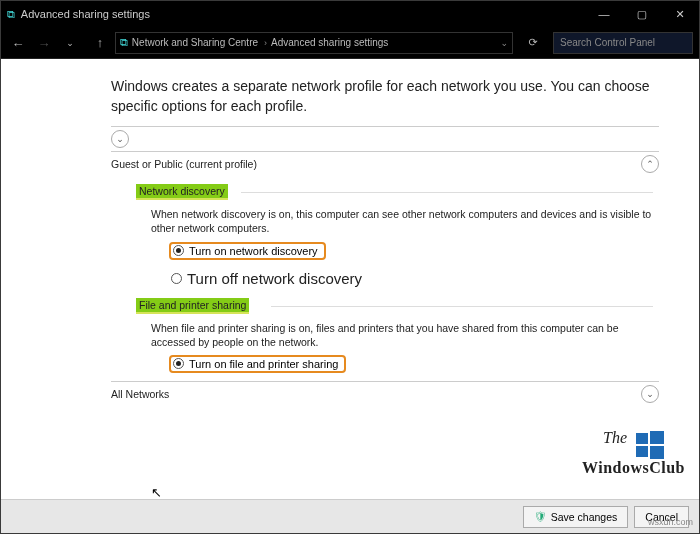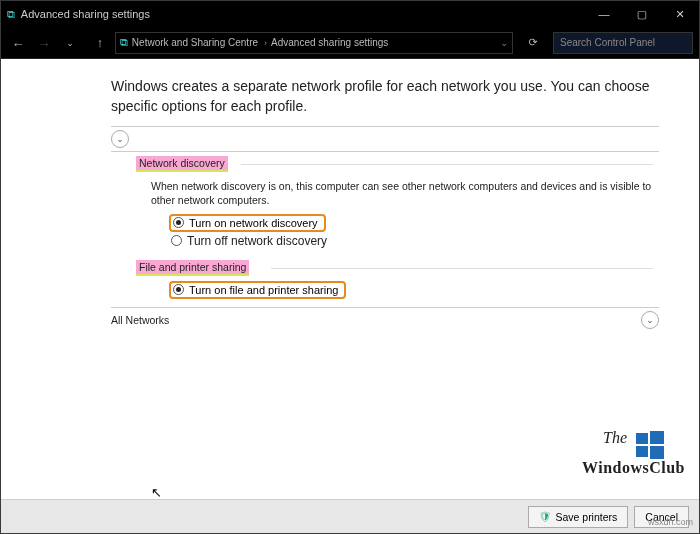--- a/index.html
+++ b/index.html
@@ -51,27 +51,27 @@
     display:flex; align-items:center; height:24px; font-size:10.5px; color:#222;
   }
   .section-head .label { flex:1; }
   .section-head .caret {
     width:18px; height:18px; border:1px solid #aaa; border-radius:50%;
     display:flex; align-items:center; justify-content:center; font-size:9px; color:#555;
   }
   .section.open .section-head { margin-bottom: 4px; }
   .subgroup-title {
     display:inline-block; font-size:10.5px; color:#222; margin:4px 0 4px 25px;
-    background: #f9a8d4; padding:1px 3px; border-bottom:2px solid #d6e45a;
+    background: #84cc16; padding:1px 3px; border-bottom:2px solid #d6e45a;
   }
   .subgroup-line { border-top:1px solid #ddd; margin-left:130px; margin-right:6px; position:relative; top:-12px; }
   .desc { font-size:10.5px; color:#222; margin:2px 6px 6px 40px; line-height:1.35; }
   .radio-row {
-    display:flex; align-items:center; gap:5px; font-size:12px; color:#222;
-    margin-left:60px; height:18px;
+    display:flex; align-items:center; gap:5px; font-size:15px; color:#222;
+    margin-left:60px; height:18px;margin-top:10px;
   }
   .radio-dot {
     width:11px; height:11px; border:1px solid #555; border-radius:50%;
     display:inline-flex; align-items:center; justify-content:center;
   }
   .radio-dot.checked::after { content:''; width:5px; height:5px; background:#222; border-radius:50%; }
   .highlight-orange {
     border:2px solid #e68a1f; border-radius:4px; padding:1px 6px 1px 2px; display:inline-flex; align-items:center; gap:5px; margin-left:58px; height:18px;
   }
   .buttonbar {
@@ -130,55 +130,60 @@
 <div class="content">
   <p class="intro">Windows creates a separate network profile for each network you use. You can choose specific options for each profile.</p>
 
   <div class="section">
     <div class="section-head">
       <span class="caret">⌄</span>
     </div>
   </div>
 
   <div class="section open">
+    <div class="section-head">
+      <span class="label">Guest or Public (current profile)</span>
+      <span class="caret">⌃</span>
+    </div>
 
     <span class="subgroup-title">Network discovery</span>
     <div class="subgroup-line"></div>
     <p class="desc">When network discovery is on, this computer can see other network computers and devices and is visible to other network computers.</p>
     <div class="highlight-orange">
       <span class="radio-dot checked"></span>
       <span>Turn on network discovery</span>
     </div>
     <div class="radio-row">
       <span class="radio-dot"></span>
       <span>Turn off network discovery</span>
     </div>
 
     <div style="height:6px"></div>
     <span class="subgroup-title">File and printer sharing</span>
     <div class="subgroup-line" style="margin-left:160px"></div>
+    <p class="desc">When file and printer sharing is on, files and printers that you have shared from this computer can be accessed by people on the network.</p>
     <div class="highlight-orange">
       <span class="radio-dot checked"></span>
       <span>Turn on file and printer sharing</span>
     </div>
   </div>
 
   <div style="height:8px"></div>
 
   <div class="section">
     <div class="section-head">
       <span class="label">All Networks</span>
       <span class="caret">⌄</span>
     </div>
   </div>
 
   <div class="buttonbar">
     <div class="btn">
       <span class="shield">🛡</span>
-      <span>Save printers</span>
+      <span>Save changes</span>
     </div>
     <div class="btn">
       <span>Cancel</span>
     </div>
   </div>
 
   <span class="cursor">↖</span>
 
   <div class="watermark">
     <span class="t1">The</span>

